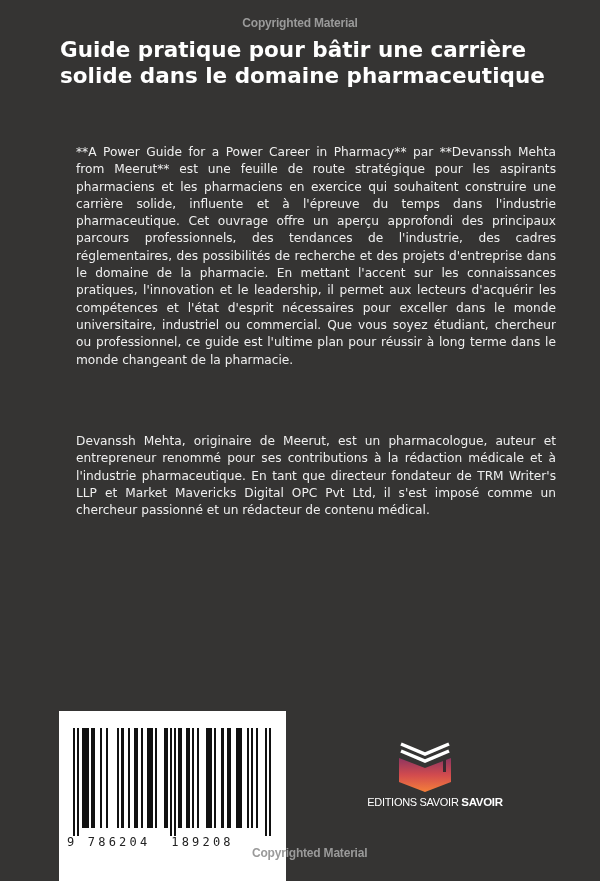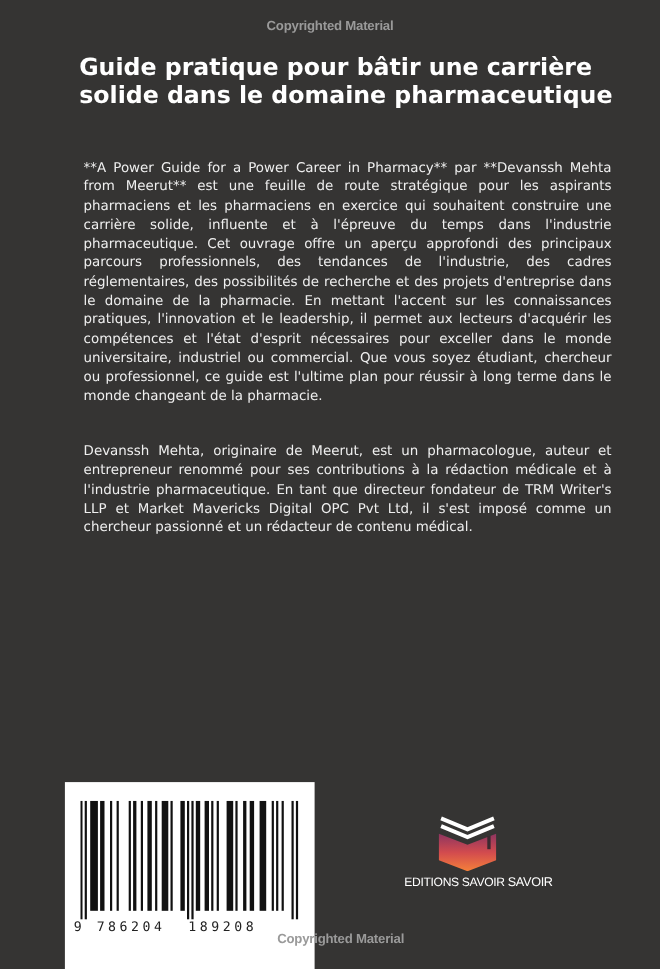--- a/index.html
+++ b/index.html
@@ -15,37 +15,37 @@
       position: absolute; top: 16px; left: 0; width: 600px;
       text-align: center;
       font-family: "Liberation Sans", sans-serif;
       font-weight: bold;
       font-size: 12px;
       color: #9a9a9a;
       letter-spacing: -0.2px;
     }
     .title {
       position: absolute; top: 37px; left: 60px; width: 500px;
-      margin: 12px;
+      margin: 0;
       font-family: "DejaVu Sans", sans-serif;
       font-weight: bold;
       font-size: 21.5px;
       line-height: 26px;
       color: #ffffff;
     }
     .para {
       position: absolute; left: 60px; width: 480px;
       margin: 16px;
       font-size: 12.2px;
       line-height: 17.3px;
       text-align: justify;
       color: #efefef;
     }
     .para.summary { top: 128px; }
-    .para.bio { top: 386px; }
+    .para.bio { top: 417px; }
     .barcode-box {
       position: absolute; left: 59px; top: 711px;
       width: 227px; height: 176px;
       background: #ffffff;
     }
     .barcode-bars {
       position: absolute; left: 14px; top: 17px;
       width: 200px; height: 108px;
     }
     .barcode-digits {
@@ -71,21 +71,21 @@
     }
     .publisher {
       position: absolute; top: 796px; left: 355px; width: 160px;
       text-align: center;
       font-family: "Liberation Sans", sans-serif;
       font-size: 11px;
       color: #ffffff;
       letter-spacing: -0.3px;
       white-space: nowrap;
     }
-    .publisher b { font-weight: normal; font-size: 11.5px; }
+    .publisher b { font-weight: bold; font-size: 11.5px; }
   </style>
 </head>
 <body>
 
 <div class="copyright-top">Copyrighted Material</div>
 
 <h1 class="title">Guide pratique pour bâtir une carrière solide dans le domaine pharmaceutique</h1>
 
 <p class="para summary">**A Power Guide for a Power Career in Pharmacy** par **Devanssh Mehta from Meerut** est une feuille de route stratégique pour les aspirants pharmaciens et les pharmaciens en exercice qui souhaitent construire une carrière solide, influente et à l'épreuve du temps dans l'industrie pharmaceutique. Cet ouvrage offre un aperçu approfondi des principaux parcours professionnels, des tendances de l'industrie, des cadres réglementaires, des possibilités de recherche et des projets d'entreprise dans le domaine de la pharmacie. En mettant l'accent sur les connaissances pratiques, l'innovation et le leadership, il permet aux lecteurs d'acquérir les compétences et l'état d'esprit nécessaires pour exceller dans le monde universitaire, industriel ou commercial. Que vous soyez étudiant, chercheur ou professionnel, ce guide est l'ultime plan pour réussir à long terme dans le monde changeant de la pharmacie.</p>
 

